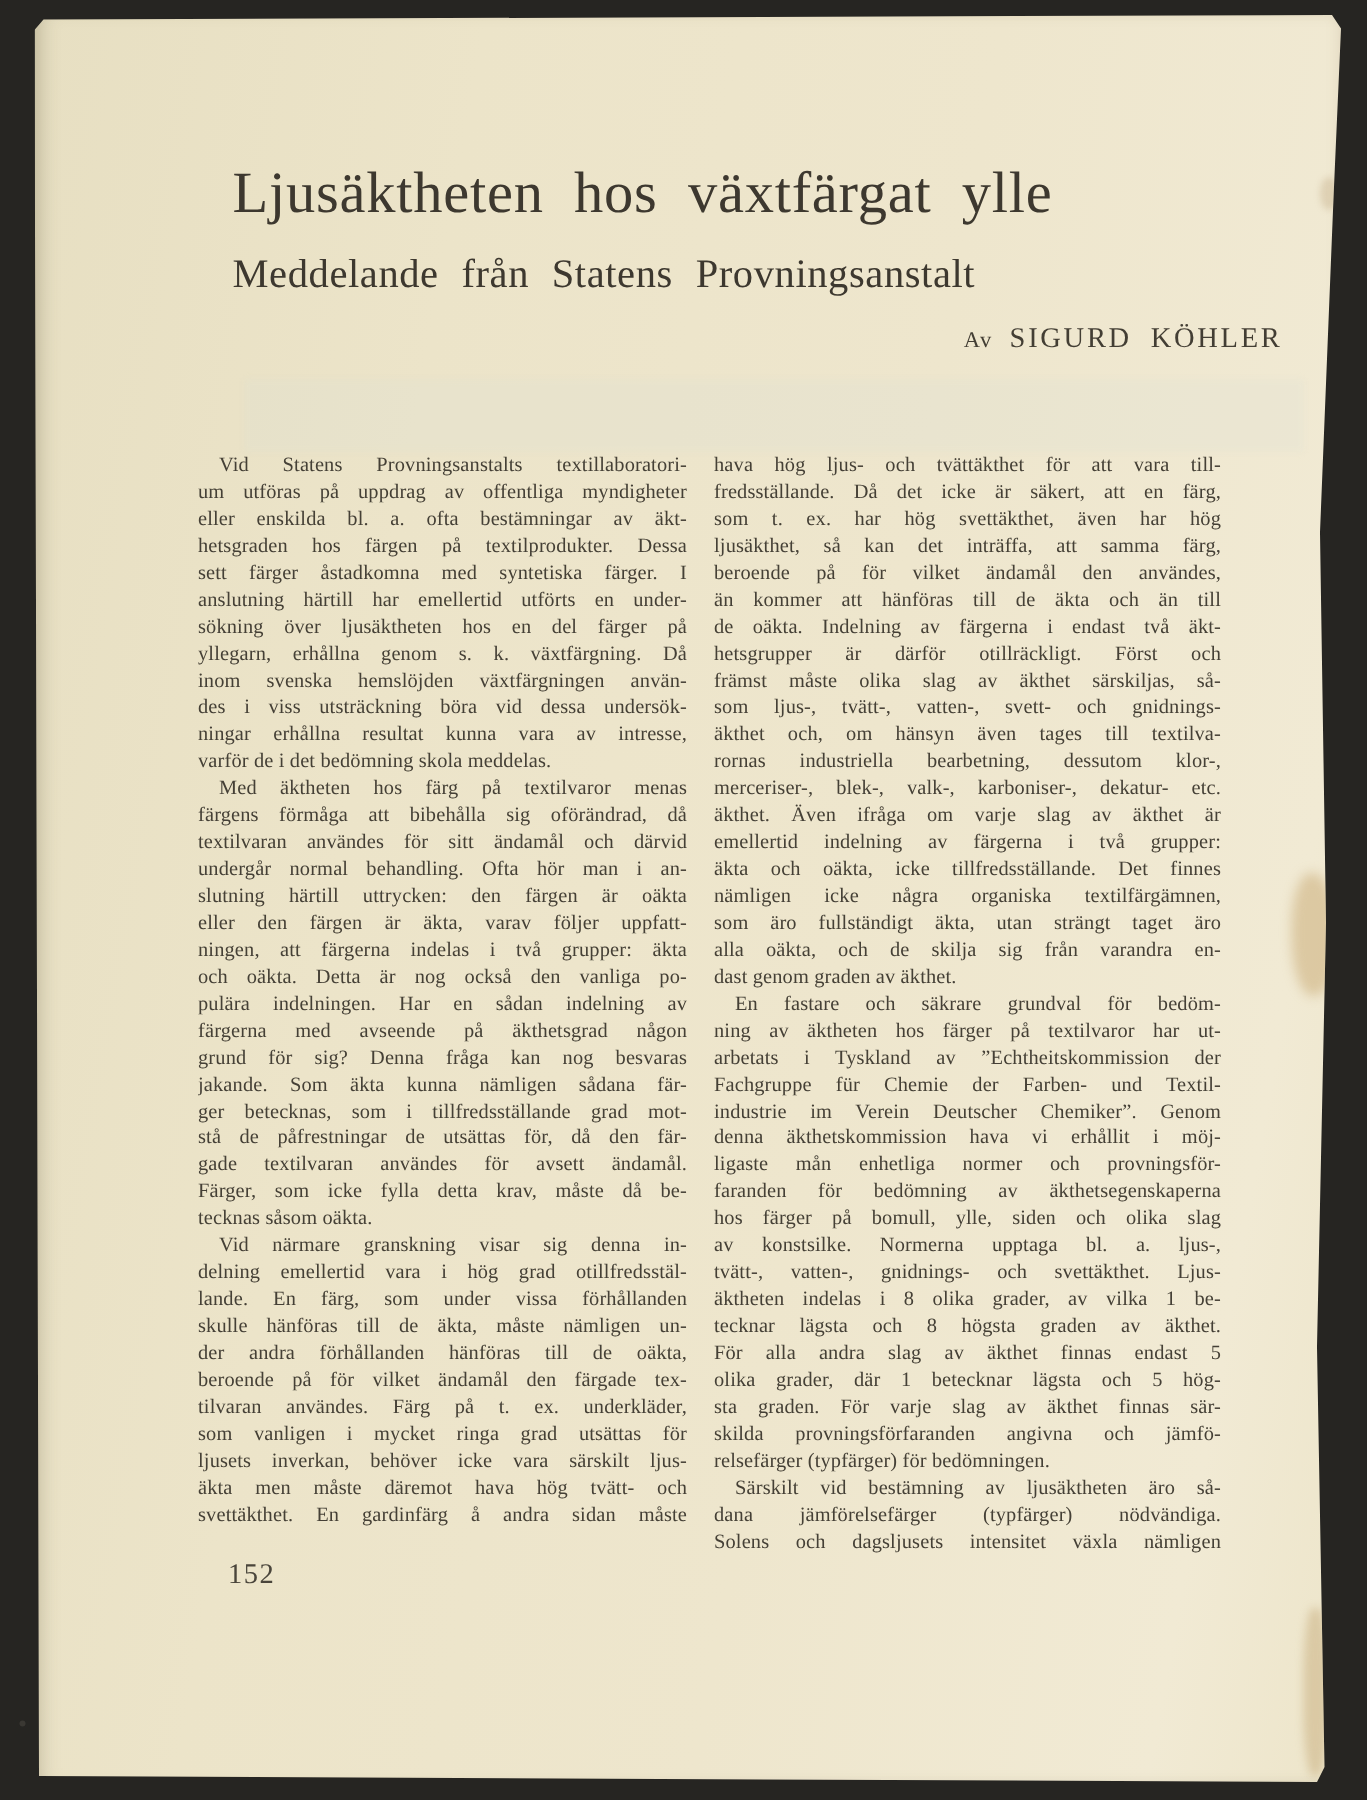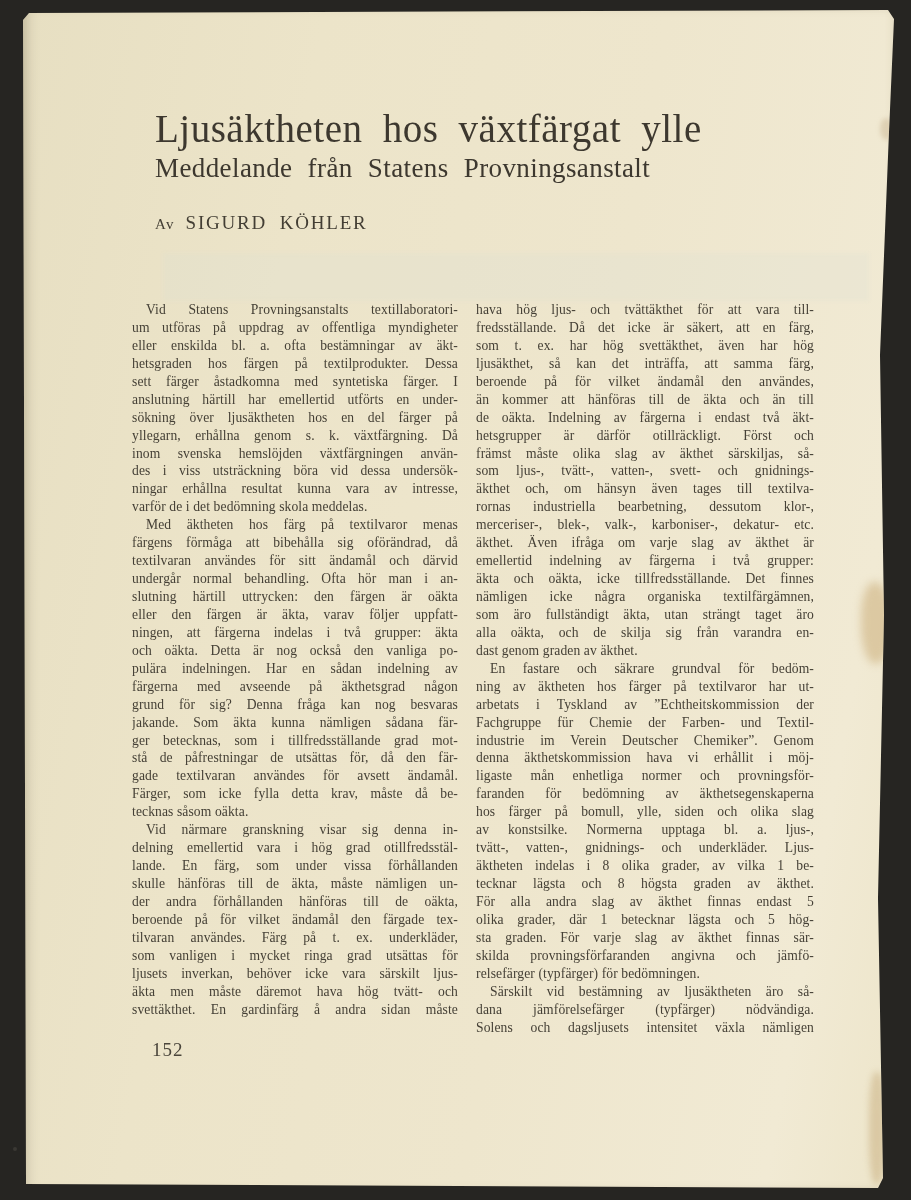--- a/index.html
+++ b/index.html
@@ -62,31 +62,33 @@
     color:var(--ink-title);
   }
   .title{
     font-size:39px;
     font-weight:normal;
     letter-spacing:.5px;
     word-spacing:10px;
     line-height:1.2;
   }
   .subtitle{
+    margin-top:14px;
     font-size:27px;
     font-weight:normal;
     letter-spacing:.4px;
     word-spacing:8px;
   }
   .byline{
-    margin-top:28px;
+    margin-top:17px;
     font-size:15px;
     letter-spacing:1.2px;
     word-spacing:6px;
     color:#433e34;
+    text-align:right;
   }
   .byline .author{
     font-size:19px;
     letter-spacing:1.8px;
   }
   .columns{
     position:absolute;left:109px;top:291px;
     display:flex;
     gap:18px;
     color:var(--ink);
@@ -206,21 +208,21 @@
           <div class="line indent">En fastare och säkrare grundval för bedöm-</div>
           <div class="line">ning av äktheten hos färger på textilvaror har ut-</div>
           <div class="line">arbetats i Tyskland av ”Echtheitskommission der</div>
           <div class="line">Fachgruppe für Chemie der Farben- und Textil-</div>
           <div class="line">industrie im Verein Deutscher Chemiker”. Genom</div>
           <div class="line">denna äkthetskommission hava vi erhållit i möj-</div>
           <div class="line">ligaste mån enhetliga normer och provningsför-</div>
           <div class="line">faranden för bedömning av äkthetsegenskaperna</div>
           <div class="line">hos färger på bomull, ylle, siden och olika slag</div>
           <div class="line">av konstsilke. Normerna upptaga bl. a. ljus-,</div>
-          <div class="line">tvätt-, vatten-, gnidnings- och underkläder. Ljus-</div>
+          <div class="line">tvätt-, vatten-, gnidnings- och svettäkthet. Ljus-</div>
           <div class="line">äktheten indelas i 8 olika grader, av vilka 1 be-</div>
           <div class="line">tecknar lägsta och 8 högsta graden av äkthet.</div>
           <div class="line">För alla andra slag av äkthet finnas endast 5</div>
           <div class="line">olika grader, där 1 betecknar lägsta och 5 hög-</div>
           <div class="line">sta graden. För varje slag av äkthet finnas sär-</div>
           <div class="line">skilda provningsförfaranden angivna och jämfö-</div>
           <div class="line unjust">relsefärger (typfärger) för bedömningen.</div>
         </div>
         <div>
           <div class="line indent">Särskilt vid bestämning av ljusäktheten äro så-</div>

